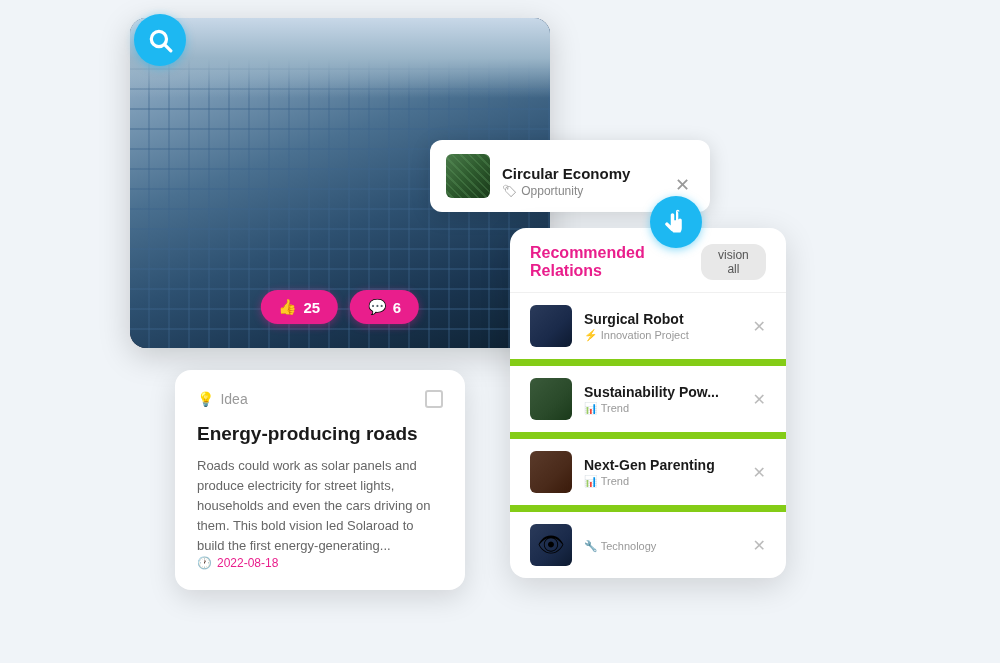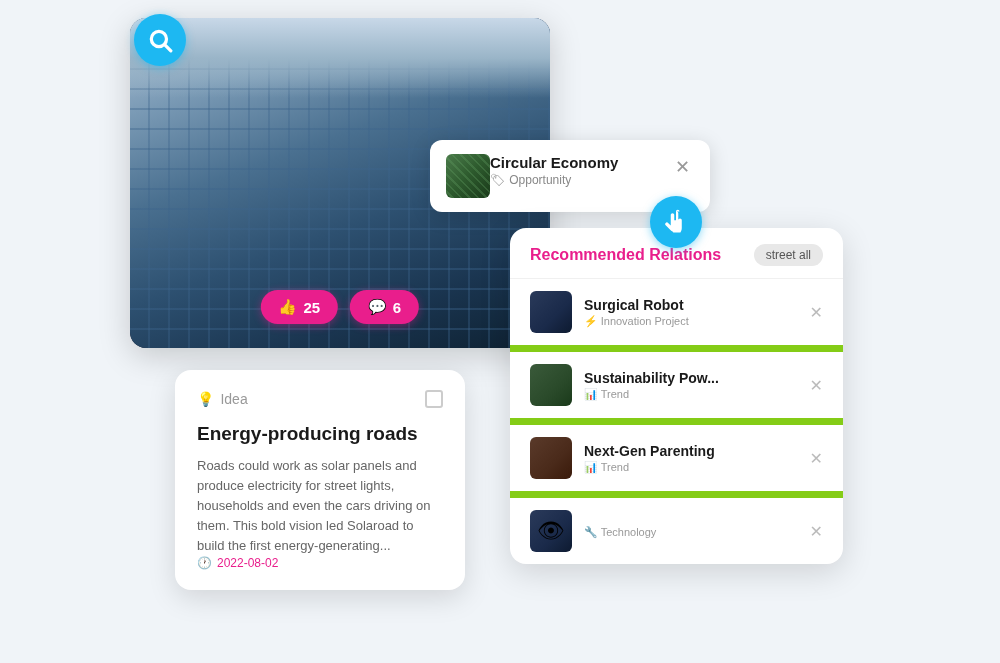--- a/index.html
+++ b/index.html
@@ -107,21 +107,22 @@
     .circular-card {
       position: absolute;
       top: 140px;
       left: 430px;
       background: white;
       border-radius: 12px;
       padding: 14px 16px;
       box-shadow: 0 4px 20px rgba(0,0,0,0.15);
       z-index: 5;
       display: flex;
-      align-items: flex-start;
+      align-items: flex-end;
+      gap: 12px;
       min-width: 280px;
     }
     .circular-thumb {
       width: 44px;
       height: 44px;
       border-radius: 6px;
       background: linear-gradient(135deg, #4a7a4a 0%, #2d5a2d 50%, #1a3a1a 100%);
       flex-shrink: 0;
       position: relative;
       overflow: hidden;
@@ -228,21 +229,21 @@
     }
 
     
     .recommended-panel {
       position: absolute;
       top: 228px;
       left: 510px;
       background: white;
       border-radius: 16px;
       padding: 0;
-      width: 333px;
+      width: 276px;
       box-shadow: 0 8px 32px rgba(0,0,0,0.14);
       z-index: 7;
       overflow: hidden;
     }
     .recommended-header {
       display: flex;
       align-items: center;
       justify-content: space-between;
       padding: 16px 20px 12px;
       border-bottom: 1px solid #f0f0f0;
@@ -361,28 +362,28 @@
     <div class="idea-type">
       <span>💡</span>
       <span>Idea</span>
     </div>
     <div class="idea-checkbox"></div>
   </div>
   <div class="idea-title">Energy-producing roads</div>
   <div class="idea-desc">Roads could work as solar panels and produce electricity for street lights, households and even the cars driving on them. This bold vision led Solaroad to build the first energy-generating...</div>
   <div class="idea-date">
     <span>🕐</span>
-    <span>2022-08-02</span>
+    <span>2022-08-18</span>
   </div>
 </div>
 
 <div class="recommended-panel">
   <div class="recommended-header">
     <span class="recommended-title">Recommended Relations</span>
-    <button class="dismiss-all-btn">street all</button>
+    <button class="dismiss-all-btn">vision all</button>
   </div>
 
   <div class="relation-item">
     <div class="relation-thumb thumb-robot"></div>
     <div class="relation-info">
       <div class="relation-name">
         <span>Surgical Robot</span>
       </div>
       <div class="relation-type">
         <span>⚡</span>

